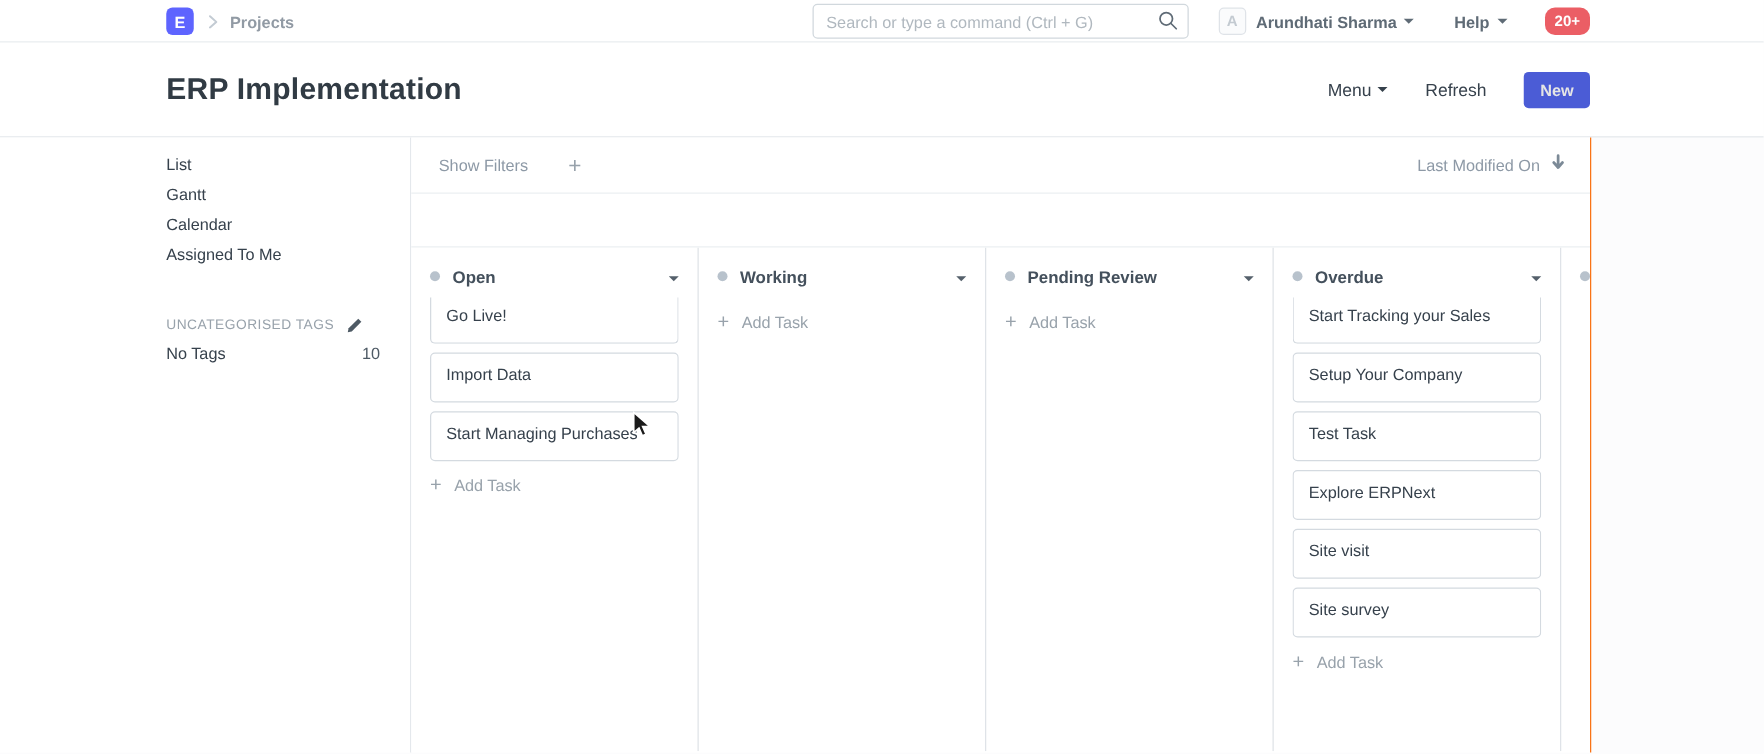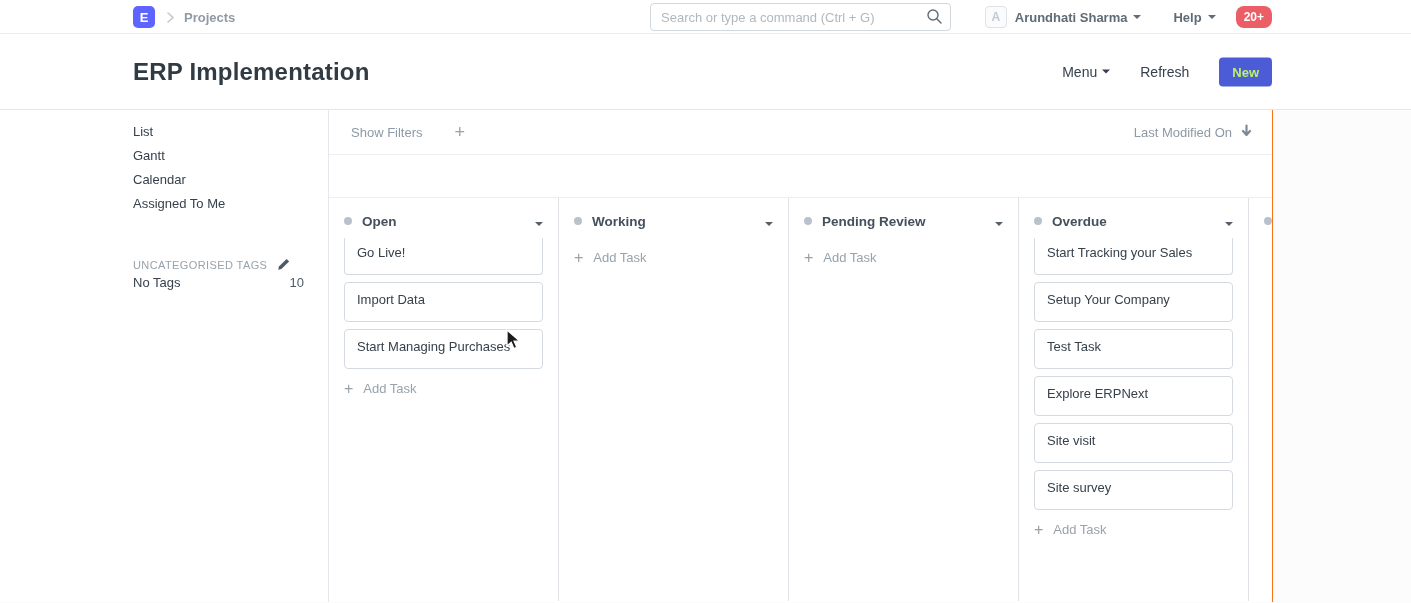--- a/index.html
+++ b/index.html
@@ -45,21 +45,21 @@
     display: flex; align-items: center; cursor: pointer;
   }
   .nav-user { margin-left: 8px; }
   .nav-help { margin-left: 32px; }
   .caret {
     display: inline-block; width: 0; height: 0; margin-left: 6px;
     border-left: 4px solid transparent; border-right: 4px solid transparent;
     border-top: 4px solid #5f6b76;
   }
   .notif-badge {
-    margin-left: 20px; background: #eb5e65; color: #fff; font-size: 12px; font-weight: bold;
+    margin-left: 30px; background: #eb5e65; color: #fff; font-size: 12px; font-weight: bold;
     padding: 3px 8px; border-radius: 8px; cursor: pointer; line-height: 16px;
   }
 
   
   .page-head {
     position: relative; height: 76px; background: #fff;
     border-bottom: 1px solid #e4e8ec;
   }
   .page-title {
     position: absolute; left: 133px; top: 50%; transform: translateY(-50%);
@@ -68,38 +68,38 @@
   .page-actions {
     position: absolute; right: 139px; top: 50%; transform: translateY(-50%);
     display: flex; align-items: center; gap: 30px;
   }
   .menu-btn, .refresh-btn {
     font-size: 14px; color: #36414c; text-decoration: none; cursor: pointer;
     display: flex; align-items: center; text-align: right;
   }
   .menu-btn .caret { border-top-color: #36414c; margin-left: 5px; }
   .btn-primary {
-    background: #4b5cd6; color: #bef264; border: none; border-radius: 4px;
+    background: #4b5cd6; color: #e5e5e5; border: none; border-radius: 4px;
     font-size: 13px; font-weight: bold; padding: 7px 13px; cursor: pointer;
     font-family: inherit;
   }
 
   
   .layout { position: relative; height: 492px; }
   .sidebar {
     position: absolute; left: 0; top: 0; width: 329px; height: 100%;
     background: #fff; border-right: 1px solid #e4e8ec; padding: 9px 24px 0 133px;
   }
   .sb-item {
     height: 24px; display: flex; align-items: center; font-size: 13px; color: #36414c;
     cursor: pointer;
   }
   .sb-item .caret { border-top-color: #55606b; }
   .tags-head {
-    margin-top: 34px; height: 22px; display: flex; align-items: flex-end;
+    margin-top: 34px; height: 22px; display: flex; align-items: center;
     font-size: 11px; color: #98a2ab; letter-spacing: .4px;
   }
   .tags-head .pencil { margin-left: 10px; cursor: pointer; display: flex; }
   .tag-row {
     height: 22px; display: flex; align-items: center; justify-content: space-between;
     font-size: 13px; color: #36414c; cursor: pointer;
   }
   .tag-row .count { color: #4e5a65; }
 
   

